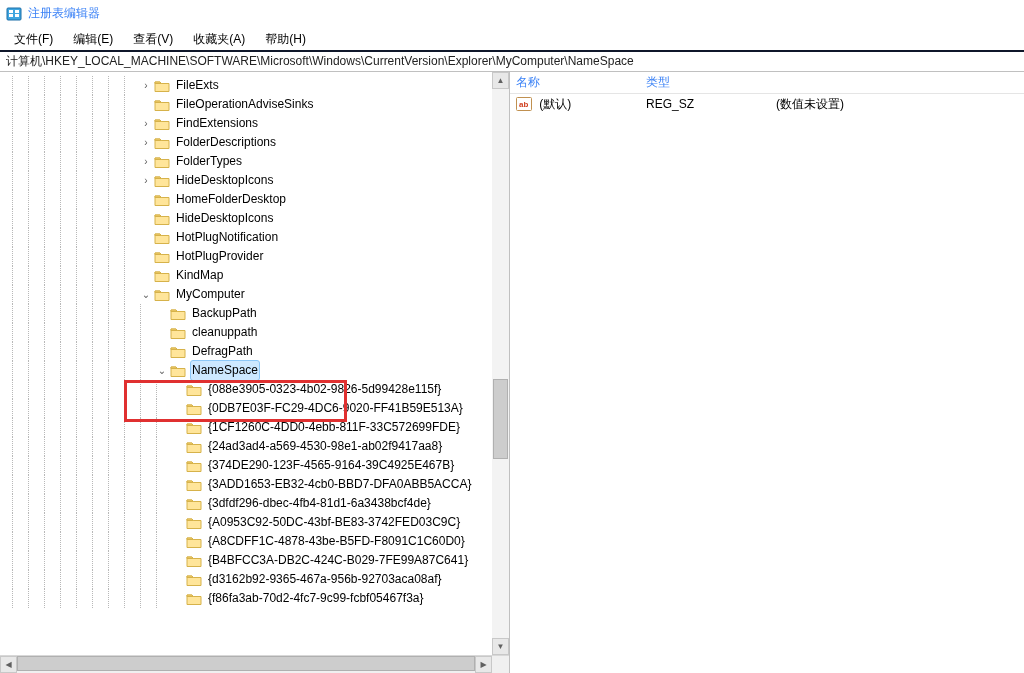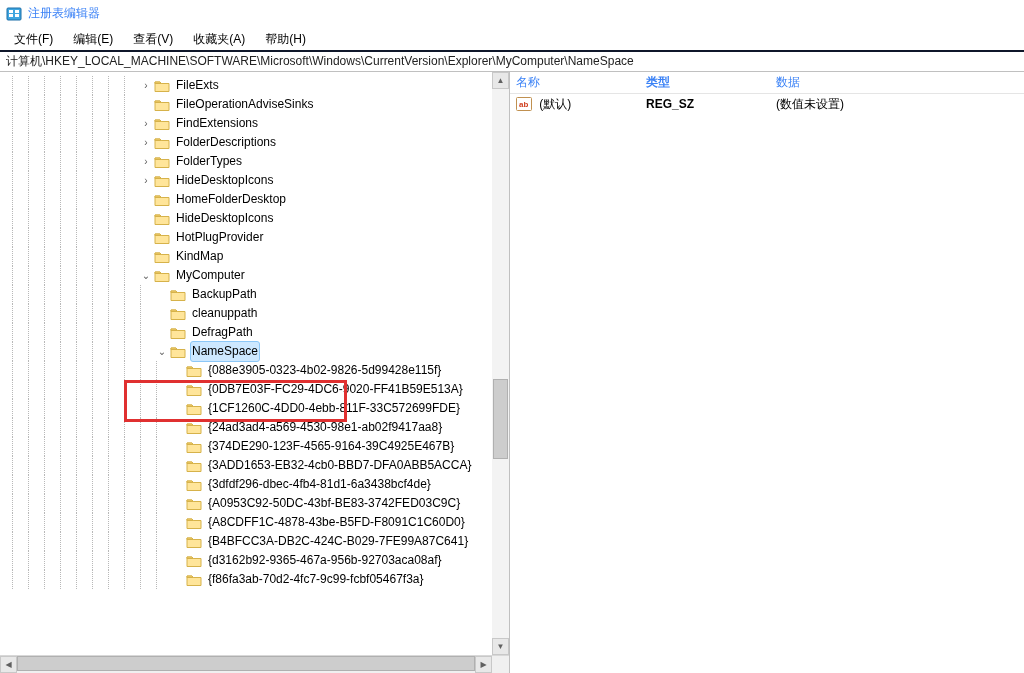--- a/index.html
+++ b/index.html
@@ -135,21 +135,21 @@
     background:#f0f0f0; border-top:1px solid #d8d8d8;
   }
   
   .list-header {
     display:flex; height:22px; align-items:center;
     border-bottom:1px solid #e5e5e5;
     font-size:12px; color:#3b82f6;
   }
   .list-header .col { padding:0 6px; }
   .col-name { width:130px; }
-  .col-type { width:130px;font-weight:bold; }
+  .col-type { width:130px; }
   .col-data { flex:1; }
   .list-row {
     display:flex; height:20px; align-items:center;
     font-size:12px;
   }
   .list-row .cell { padding:0 6px; white-space:nowrap; }
   .value-icon {
     display:inline-flex; width:16px; height:14px; margin-right:4px;
     vertical-align:middle;
   }
@@ -356,20 +356,38 @@
             <span class="indent"></span>
             <span class="indent"></span>
             <span class="indent"></span>
             <span class="expander"></span>
             <span class="folder-icon">
               <svg viewBox="0 0 16 14" width="16" height="14">
                 <path d="M1 3 L6 3 L7.5 4.5 L15 4.5 L15 12.5 L1 12.5 Z" fill="#ffe59a" stroke="#d6b24a"></path>
                 <path d="M1 3 L6 3 L7.5 4.5 L1 4.5 Z" fill="#f5d071" stroke="#d6b24a"></path>
               </svg>
             </span>
+            <span class="node-label">HotPlugNotification</span>
+          </div>
+          <div class="row">
+            <span class="indent"></span>
+            <span class="indent"></span>
+            <span class="indent"></span>
+            <span class="indent"></span>
+            <span class="indent"></span>
+            <span class="indent"></span>
+            <span class="indent"></span>
+            <span class="indent"></span>
+            <span class="expander"></span>
+            <span class="folder-icon">
+              <svg viewBox="0 0 16 14" width="16" height="14">
+                <path d="M1 3 L6 3 L7.5 4.5 L15 4.5 L15 12.5 L1 12.5 Z" fill="#ffe59a" stroke="#d6b24a"></path>
+                <path d="M1 3 L6 3 L7.5 4.5 L1 4.5 Z" fill="#f5d071" stroke="#d6b24a"></path>
+              </svg>
+            </span>
             <span class="node-label">HotPlugProvider</span>
           </div>
           <div class="row">
             <span class="indent"></span>
             <span class="indent"></span>
             <span class="indent"></span>
             <span class="indent"></span>
             <span class="indent"></span>
             <span class="indent"></span>
             <span class="indent"></span>
@@ -736,21 +754,20 @@
       </div>
       <div class="btn">▶</div>
     </div>
     <div class="corner"></div>
   </div>
 
   <div class="right">
     <div class="list-header">
       <div class="col col-name">名称</div>
       <div class="col col-type">类型</div>
-      <div class="col col-data">数据</div>
     </div>
     <div class="list-row">
       <div class="cell col-name">
         <span class="value-icon">
           <svg viewBox="0 0 16 14" width="16" height="14">
             <rect x="0.5" y="0.5" width="15" height="13" rx="1" fill="#fff" stroke="#c09050"></rect>
             <text x="3" y="10" font-size="8" font-weight="bold" fill="#d04020">ab</text>
           </svg>
         </span>
         <span>(默认)</span>

